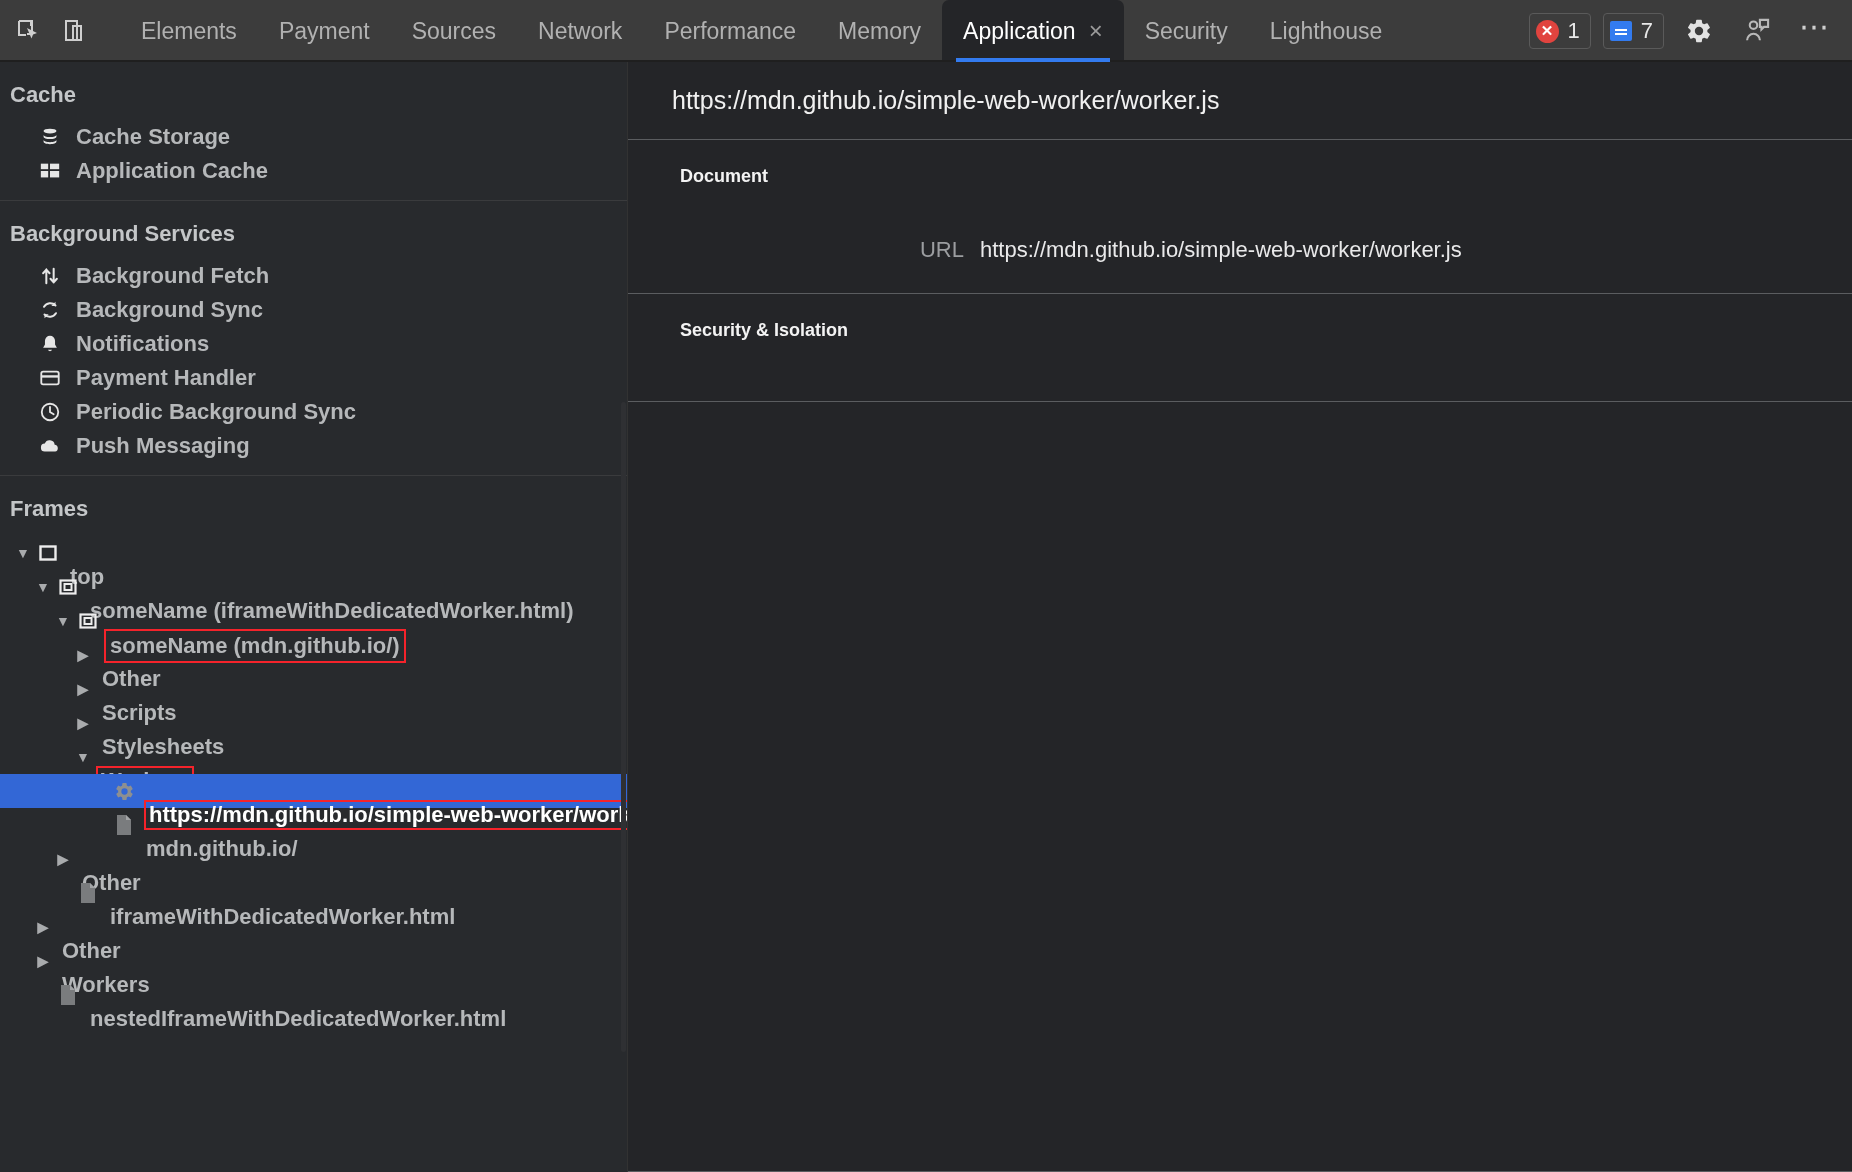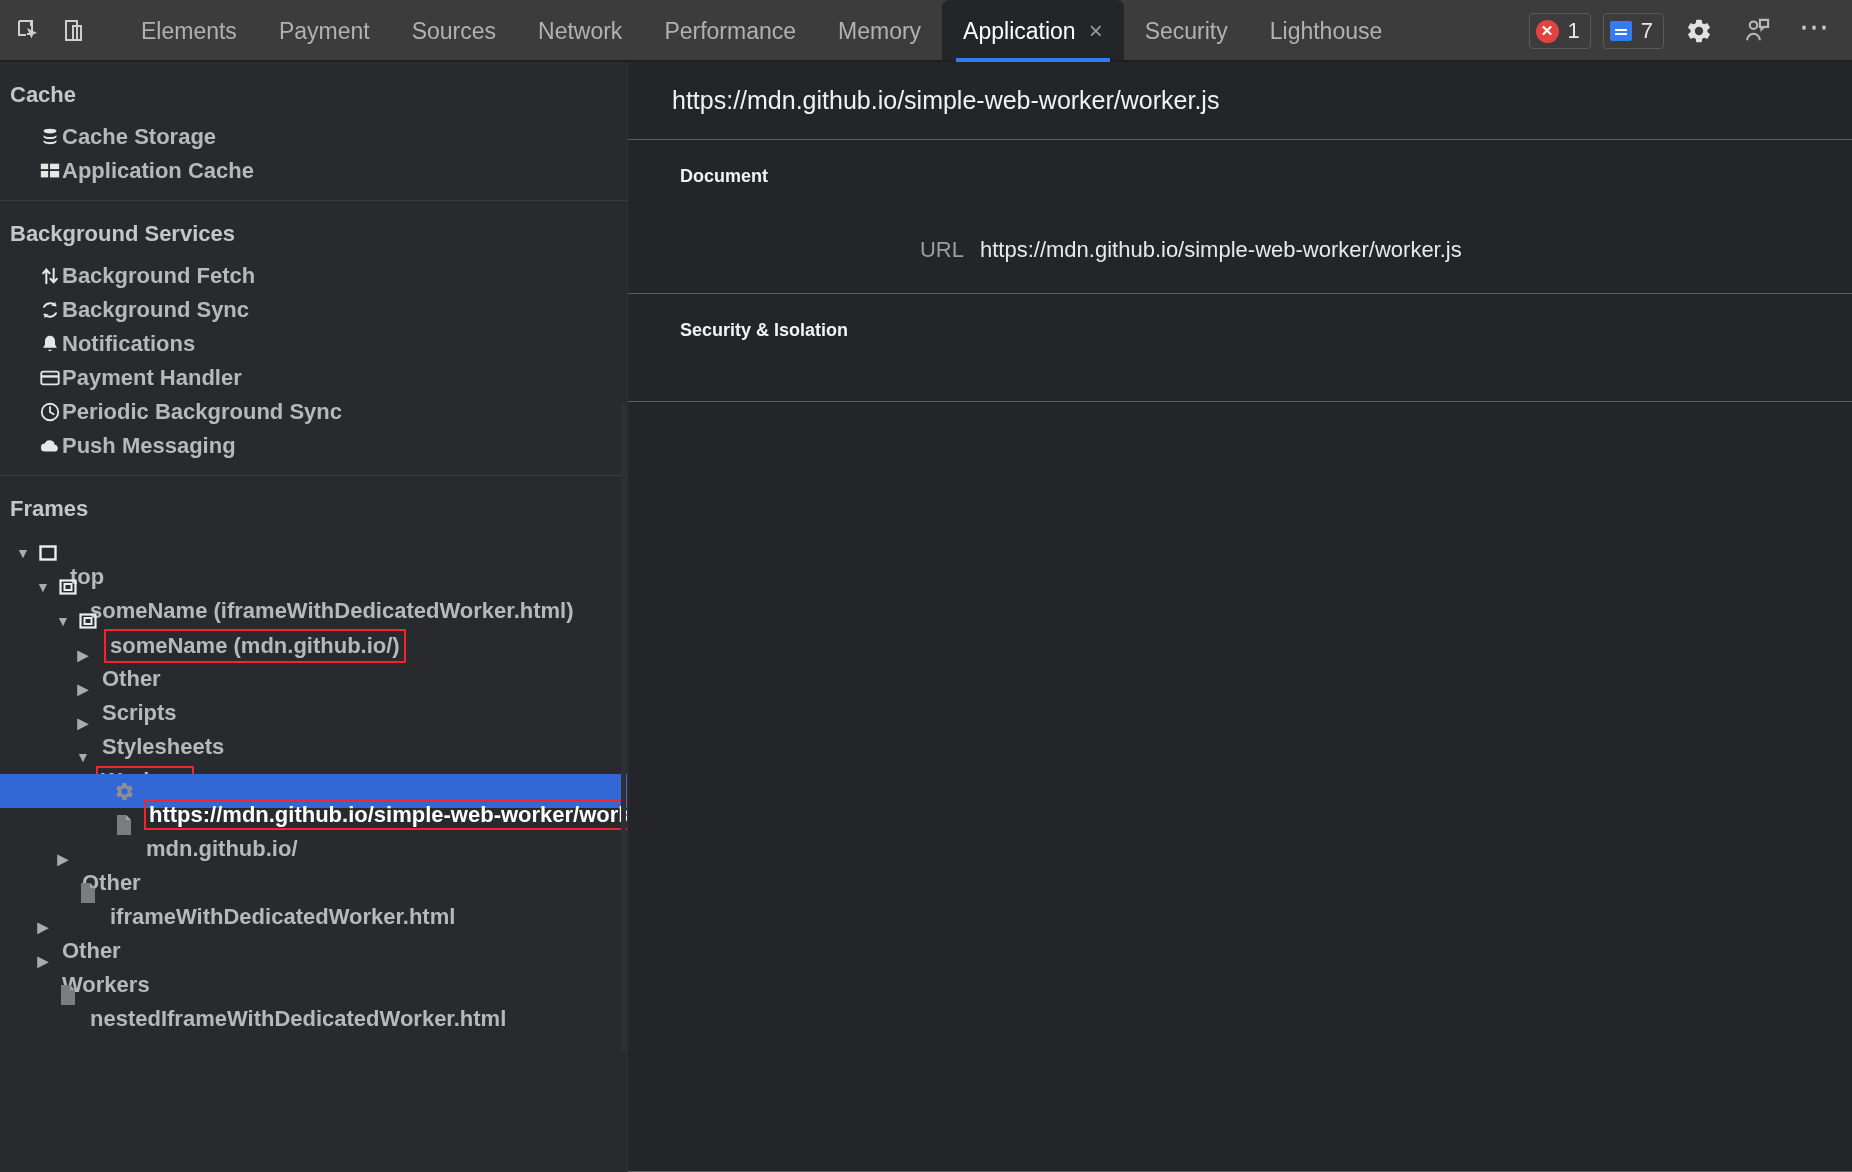--- a/index.html
+++ b/index.html
@@ -113,21 +113,21 @@
   .sb-section { padding: 14px 0 12px 0; font-weight: bold; }
   .sb-section + .sb-section { border-top: 1px solid #3a3b3d; }
   .sb-title {
     font-size: 22px; color: #c4c6c8;
     padding: 6px 0 12px 10px;
   }
   .sb-item {
     display: flex; align-items: center;
     height: 34px;
     padding-left: 38px;
-    gap: 0;
+    gap: 14px;
   }
   .sb-item .label { font-size: 22px; color: #b6b8ba; white-space: nowrap; }
   .sb-ico { width: 24px; height: 24px; flex: none; display:flex; align-items:center; justify-content:center; }
 
   
   .tree { padding-top: 2px; }
   .row {
     display: flex; align-items: center;
     height: 34px;
     white-space: nowrap;

